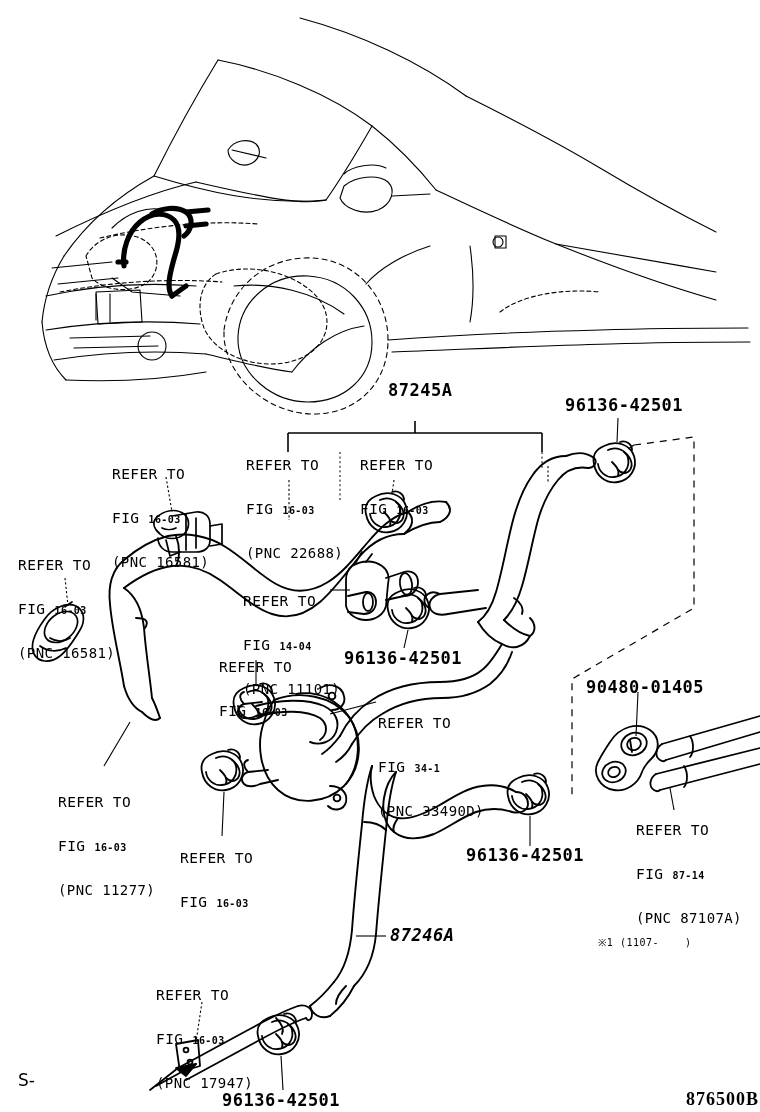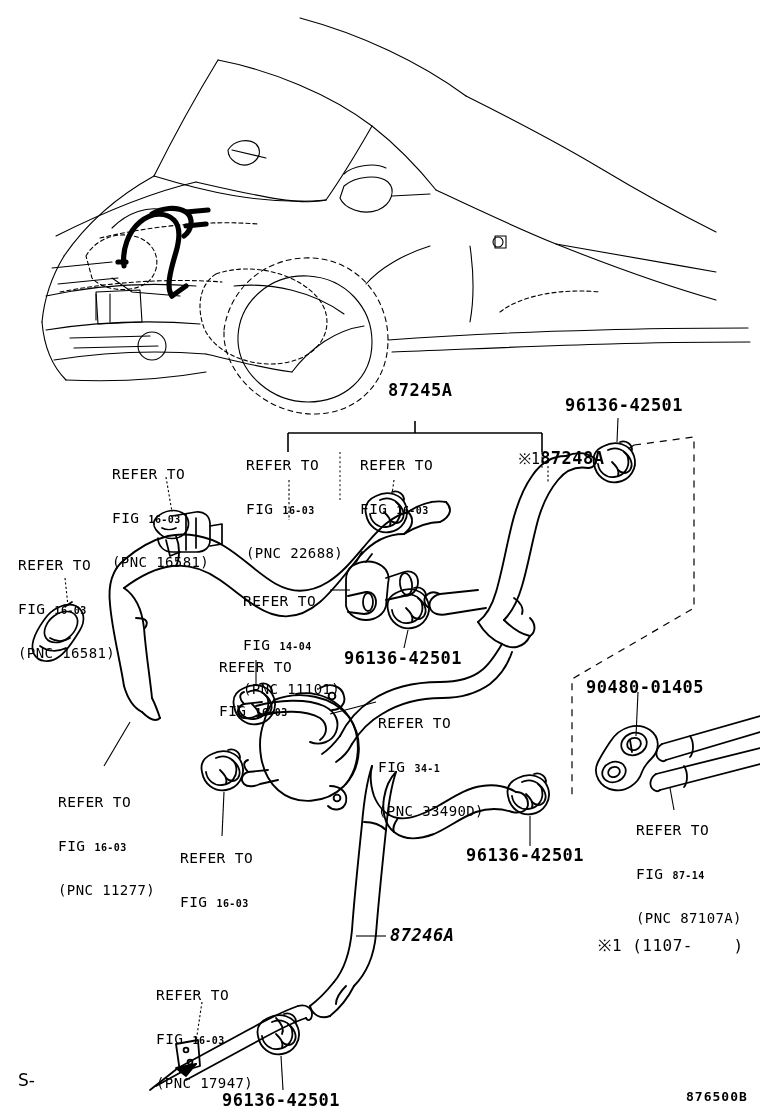--- a/index.html
+++ b/index.html
@@ -47,28 +47,29 @@
     font-size: 14.5px;
     font-weight: normal;
   }
   .refer .r1 { display: block; font-weight: normal; letter-spacing: 0.4px; }
   .refer .r2 { display: block; letter-spacing: 0.4px; }
   .refer .r2 b { font-weight: bold; font-size: 10px; }
   .refer .r3 { display: block; font-weight: normal; letter-spacing: 0.4px; font-size: 14px; }
   .note-mark { font-size: 15px; }
   .footer-id {
     font-weight: bold;
-    font-size: 13px;
+    font-size: 18px;
     letter-spacing: 1px;
+    font-family: Liberation Serif, serif;
   }
   .corner-s {
     font-size: 17px;
     font-family: "DejaVu Sans", "Liberation Sans", sans-serif;
   }
-  .note-line { font-size: 16px; letter-spacing: 0.5px; }
+  .note-line { font-size: 10px; letter-spacing: 0.5px; }
 </style>
 </head>
 <body>
 
 <div id="sheet">
 
   <svg class="layer" viewBox="0 0 760 1112">
     <g fill="none" stroke="#000" stroke-width="1.1" stroke-linecap="round" stroke-linejoin="round">
 
       <path d="M300 18 C 360 34 420 62 466 96"></path>
@@ -462,23 +463,20 @@
       <path d="M202 1002 L 196 1042" stroke-dasharray="2.2 2.2"></path>
 
       <path d="M283 1090 L 281 1056"></path>
 
       <path d="M548 466 L 548 482" stroke-dasharray="2.2 2.2"></path>
     </g>
   </svg>
 
   <div class="lbl partnum" style="left:388px; top:382px;text-align:right;">87245A</div>
 
-  <div class="lbl" style="left:480px; top:434px;">
-    <span class="note-mark">※1</span><span class="partnum">87248A</span>
-  </div>
 
   <div class="lbl partnum" style="left:565px; top:397px;">96136-42501</div>
 
   <div class="lbl refer" style="left:112px; top:437px;">
     <span class="r1">REFER TO</span>
     <span class="r2"><span>FIG </span><b>16-03</b></span>
     <span class="r3">(PNC 16581)</span>
   </div>
 
   <div class="lbl refer" style="left:18px; top:528px;">

